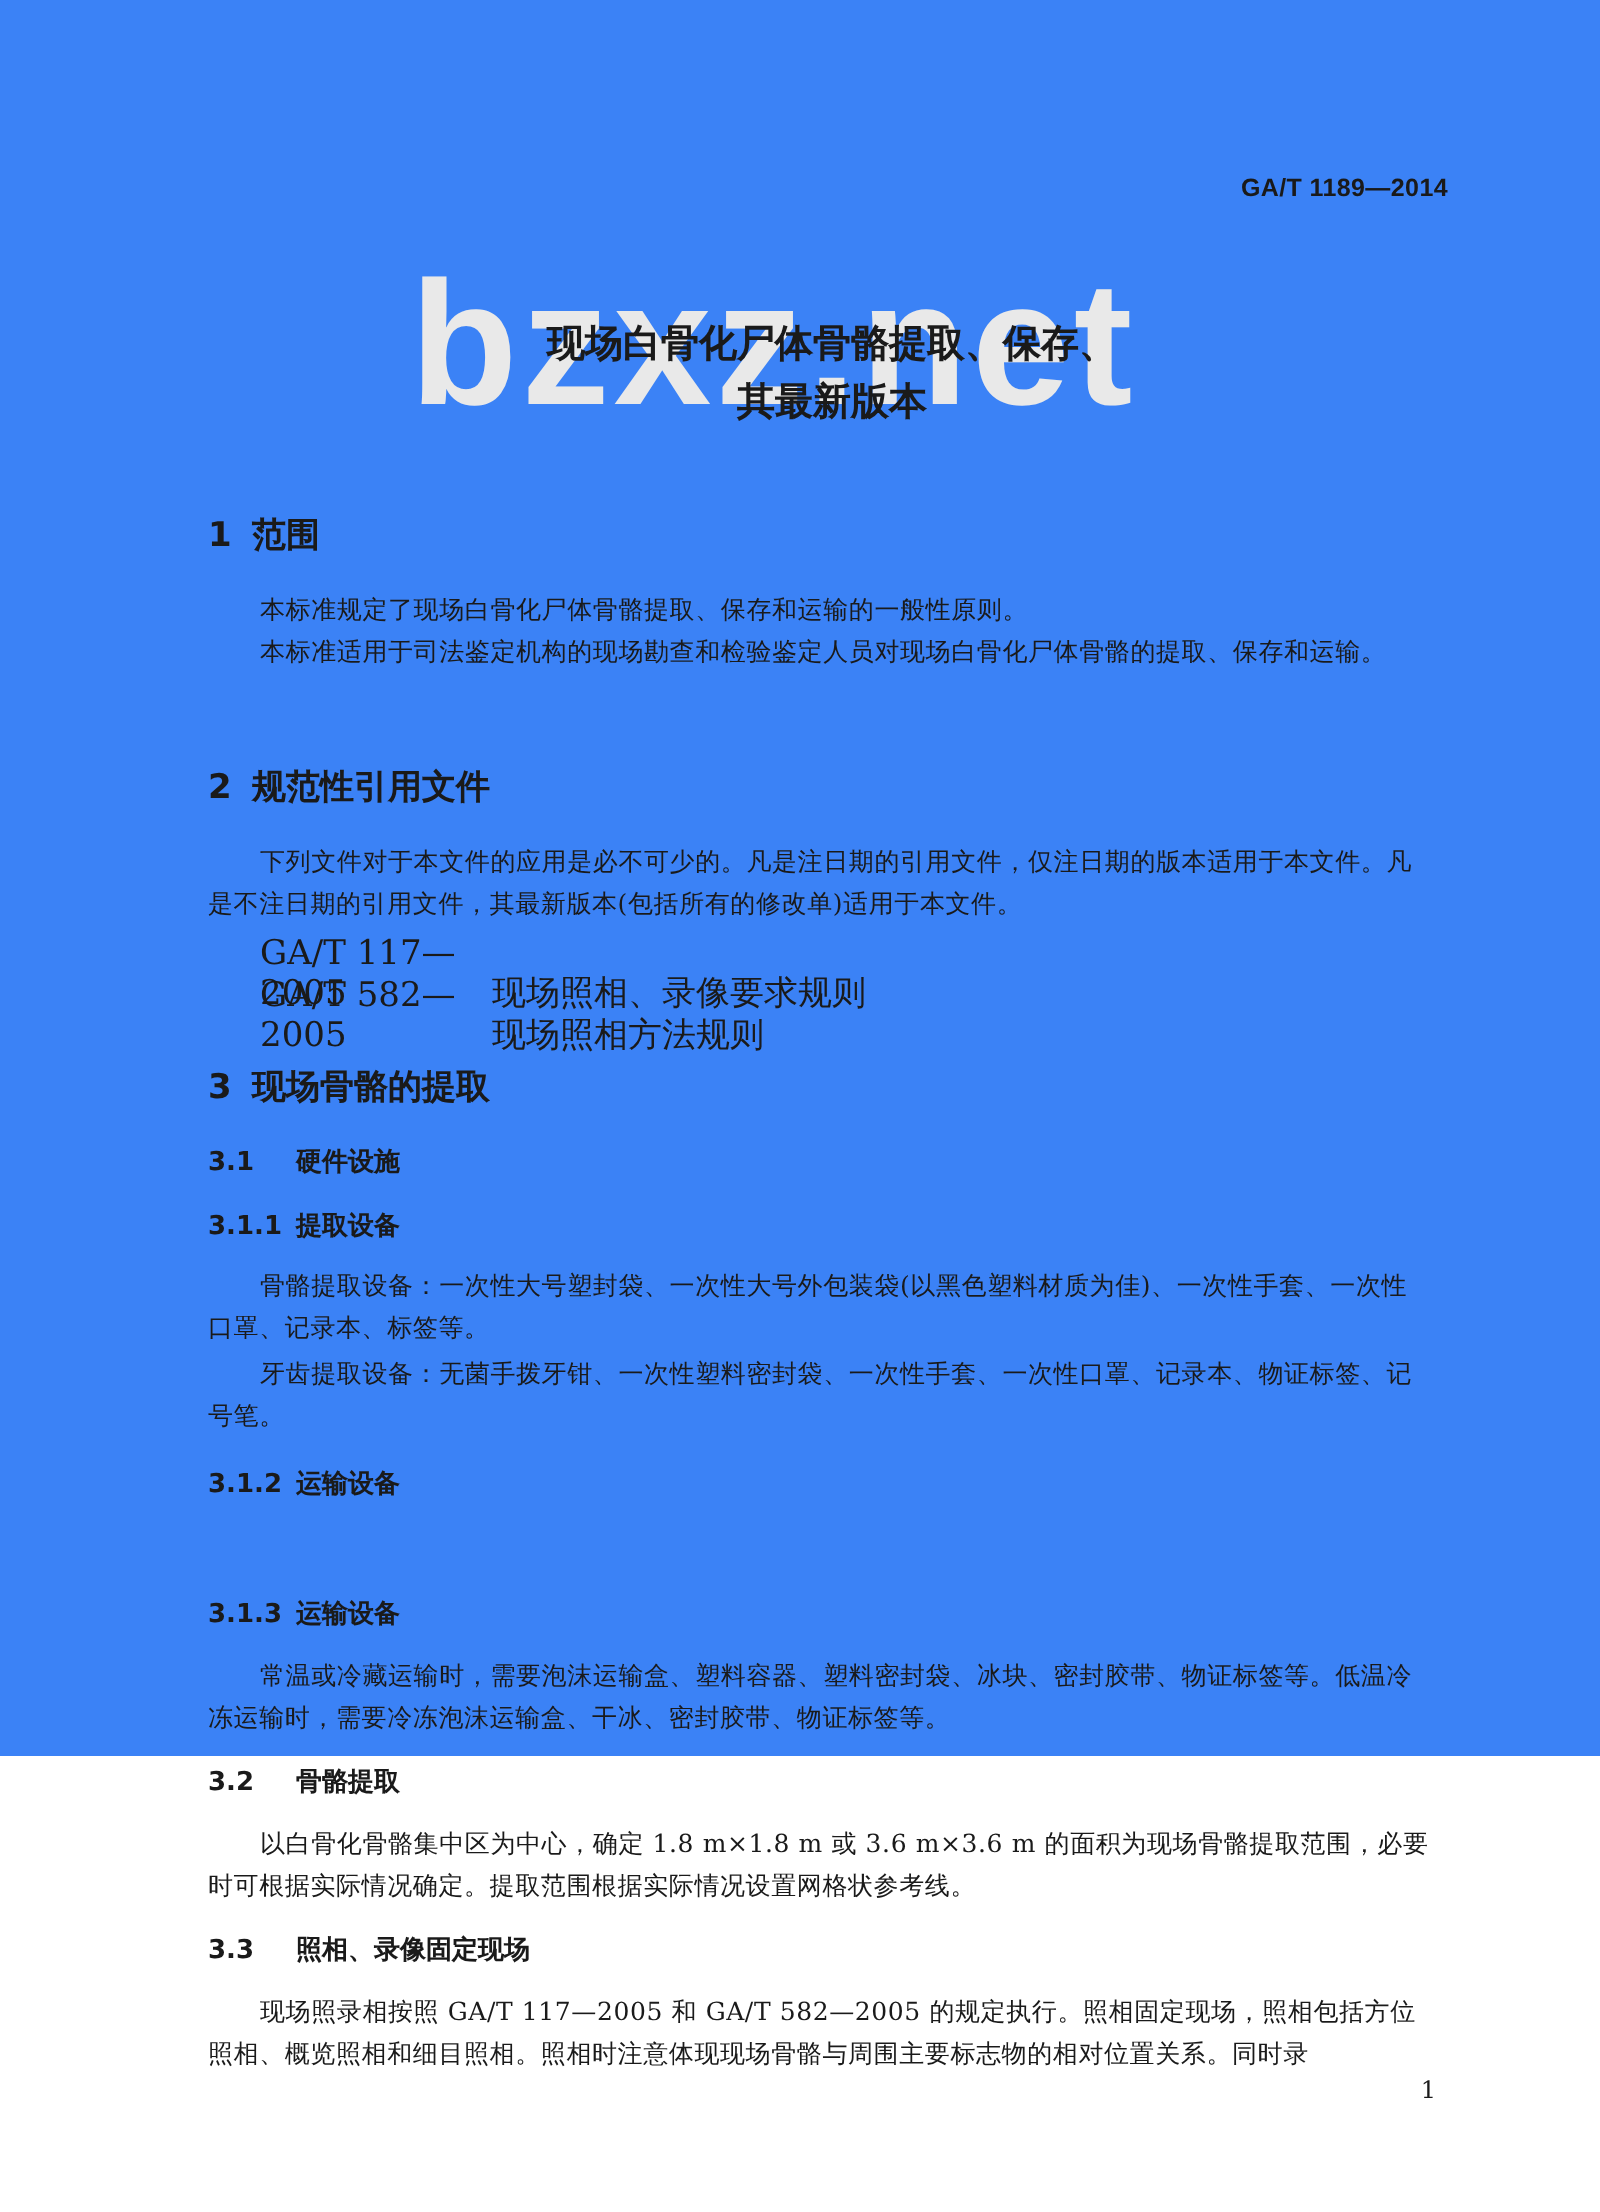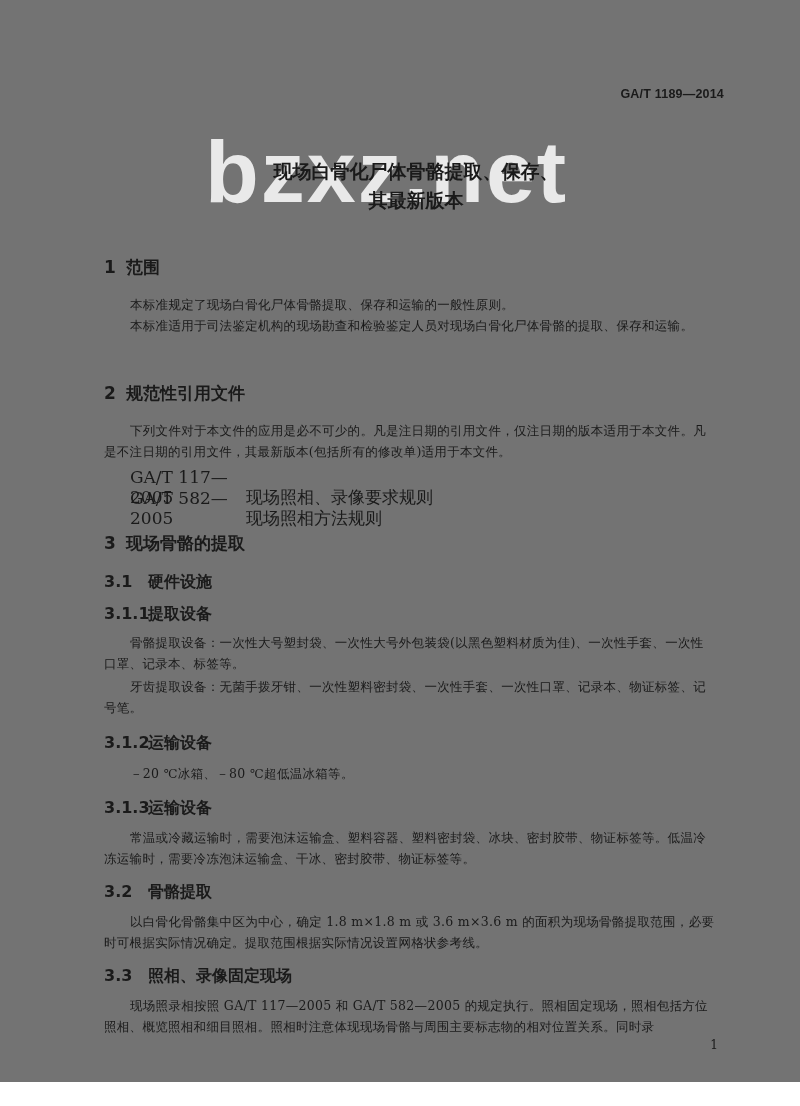--- a/index.html
+++ b/index.html
@@ -1,29 +1,29 @@
 <!DOCTYPE html>
 <html><head>
 <meta charset="utf-8">
 <style>
   html, body { margin: 0; padding: 0; background: #ffffff; }
   body { width: 800px; height: 1106px; position: relative; overflow: hidden;
          font-family: "DejaVu Serif", "Liberation Serif", serif; color: #1a1a1a; }
-  .page { position: absolute; left: 0; top: 0; width: 800px; height: 1082px; background: #737373; }
+  .page { position: absolute; left: 0; top: 0; width: 800px; height: 878px; background: #3b82f6; }
   .std-no { position: absolute; top: 87px; right: 76px; font-family: "Liberation Sans", "DejaVu Sans", sans-serif;
             font-weight: bold; font-size: 12.5px; letter-spacing: 0.2px; }
   .watermark { position: absolute; left: 205px; top: 128px; font-family: "Liberation Sans", sans-serif;
                font-weight: bold; font-size: 88px; color: #e9e9e9; letter-spacing: 2px; z-index: 0; line-height: 1; }
   .title { position: absolute; left: 16px; width: 800px; text-align: center; font-family: "DejaVu Sans", sans-serif;
            font-weight: bold; font-size: 19px; z-index: 1; }
   .title.l1 { top: 159px; }
   .title.l2 { top: 188px; }
   .h1 { position: absolute; left: 104px; font-family: "DejaVu Sans", sans-serif; font-weight: bold; font-size: 17px; }
   .h1 .num { display: inline-block; width: 22px; }
-  .h2 { position: absolute; left: 104px; font-family: "DejaVu Sans", sans-serif; font-weight: bold; font-size: 16px; }
+  .h2 { position: absolute; left: 104px; font-family: "DejaVu Sans", sans-serif; font-weight: bold; font-size: 13px; }
   .h2 .num { display: inline-block; width: 44px; }
   .p { position: absolute; left: 104px; width: 612px; font-size: 12.5px; line-height: 21px; letter-spacing: 0.3px; }
   .p.ind { text-indent: 26px; }
   .ref { position: absolute; left: 130px; font-size: 17px; }
   .ref .code { display: inline-block; width: 116px; }
   .pagenum { position: absolute; right: 82px; top: 1038px; font-size: 12px; }
 </style>
 </head>
 <body>
 
@@ -61,21 +61,20 @@
 
   <div class="h2" style="top:604px">
     <span class="num">3.1.1</span><span>提取设备</span>
   </div>
   <div class="p ind" style="top:632px">骨骼提取设备：一次性大号塑封袋、一次性大号外包装袋(以黑色塑料材质为佳)、一次性手套、一次性口罩、记录本、标签等。</div>
   <div class="p ind" style="top:676px">牙齿提取设备：无菌手拨牙钳、一次性塑料密封袋、一次性手套、一次性口罩、记录本、物证标签、记号笔。</div>
 
   <div class="h2" style="top:733px">
     <span class="num">3.1.2</span><span>运输设备</span>
   </div>
-  <div class="p ind" style="top:763px">－20 ℃冰箱、－80 ℃超低温冰箱等。</div>
 
   <div class="h2" style="top:798px">
     <span class="num">3.1.3</span><span>运输设备</span>
   </div>
   <div class="p ind" style="top:827px">常温或冷藏运输时，需要泡沫运输盒、塑料容器、塑料密封袋、冰块、密封胶带、物证标签等。低温冷冻运输时，需要冷冻泡沫运输盒、干冰、密封胶带、物证标签等。</div>
 
   <div class="h2" style="top:882px">
     <span class="num">3.2</span><span>骨骼提取</span>
   </div>
   <div class="p ind" style="top:911px">以白骨化骨骼集中区为中心，确定 1.8 m×1.8 m 或 3.6 m×3.6 m 的面积为现场骨骼提取范围，必要时可根据实际情况确定。提取范围根据实际情况设置网格状参考线。</div>

